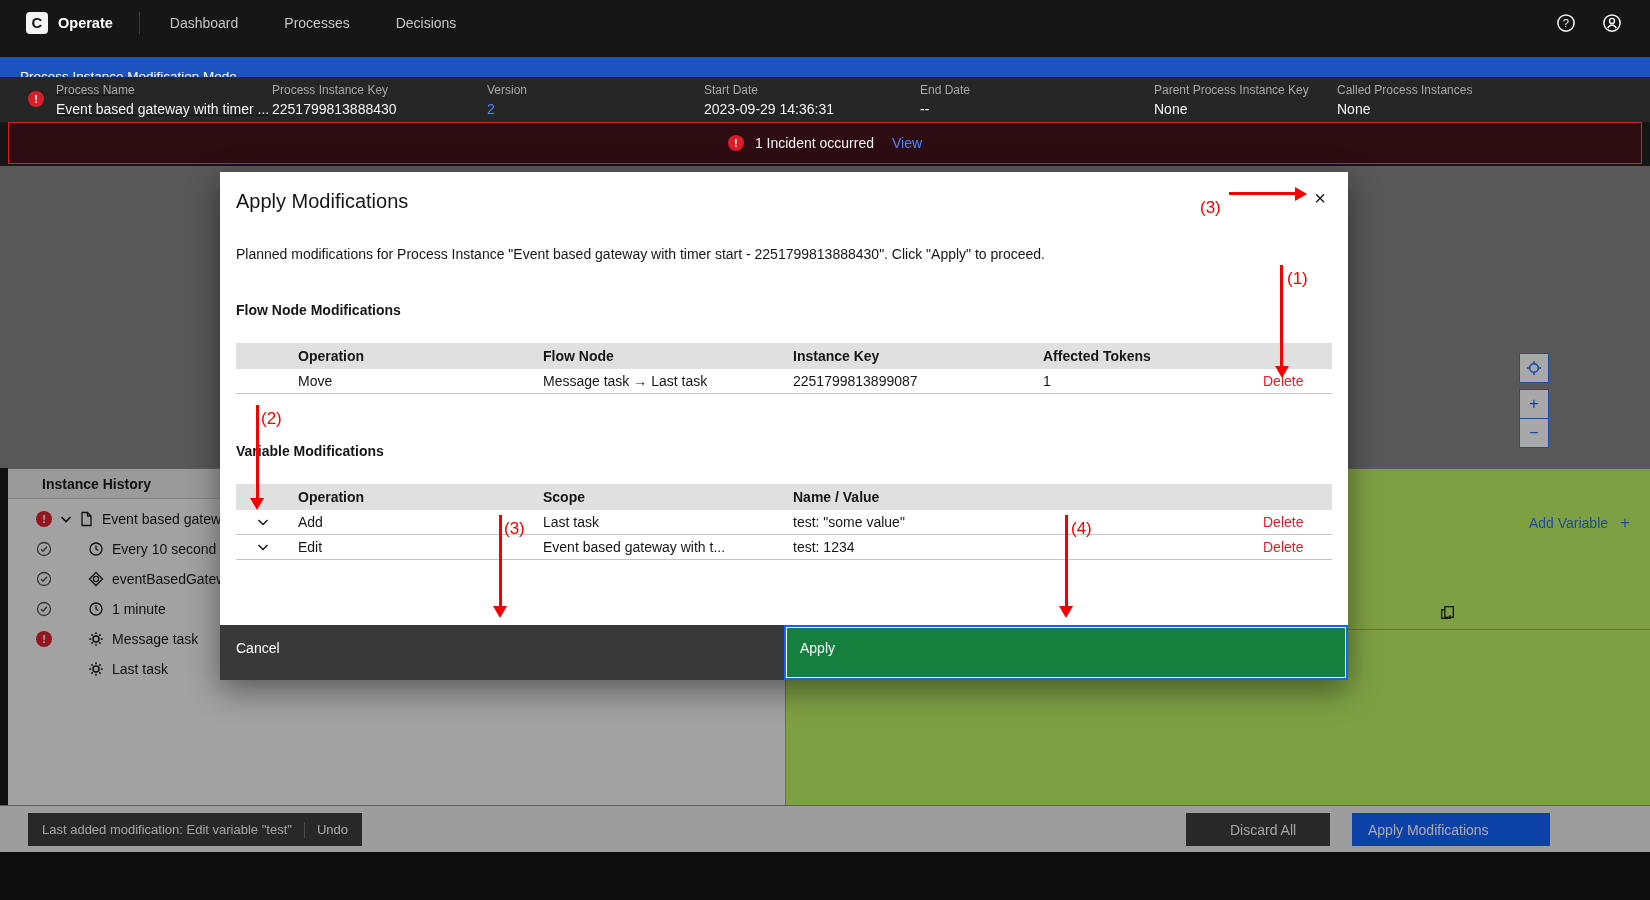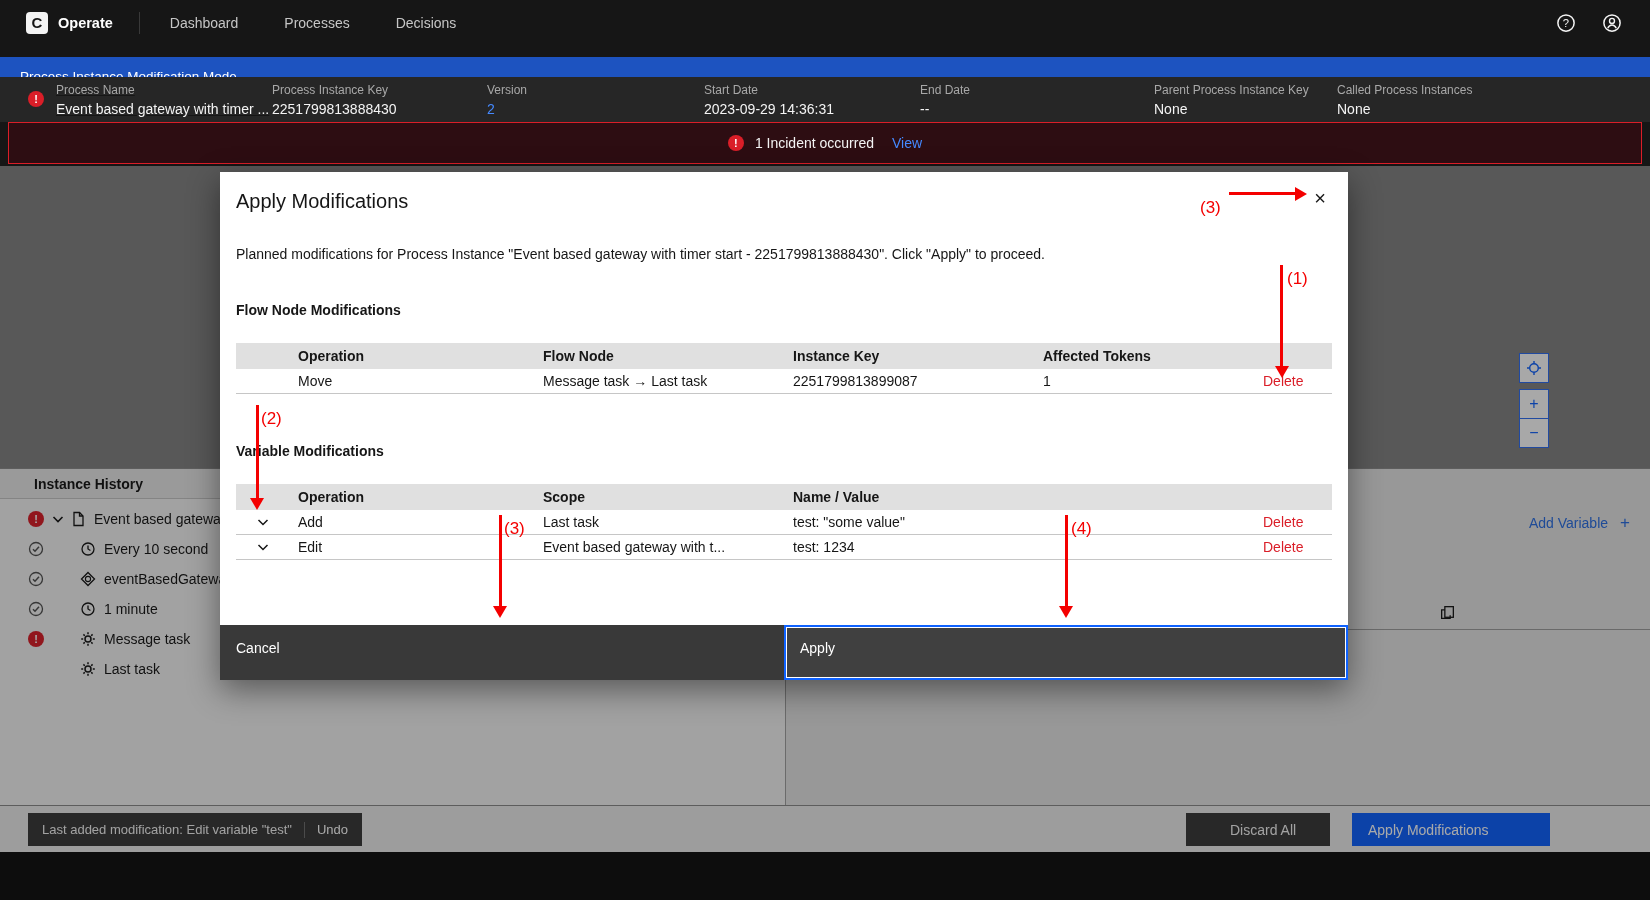--- a/index.html
+++ b/index.html
@@ -43,32 +43,32 @@
 
   
   .content { position: absolute; top: 166px; left: 0; right: 0; bottom: 0; }
   .diagram { position: absolute; top: 0; left: 0; right: 0; height: 302px; background: #838383; }
 
   .dcontrols { position: absolute; top: 187px; right: 101px; width: 30px; }
   .dc-btn { width: 30px; height: 30px; background: #fdfdfd; border: 1px solid #2f6df2; color: #0f62fe; display: flex; align-items: center; justify-content: center; font-size: 16px; cursor: pointer; }
   .dc-reset { margin-bottom: 6px; }
   .dc-minus { margin-top: -1px; }
 
-  .history { position: absolute; top: 302px; left: 0; width: 785px; bottom: 95px; background: #f4f4f4; border-top: 1px solid #8d8d8d; }
+  .history { position: absolute; top: 302px; left: 8px; width: 785px; bottom: 95px; background: #f4f4f4; border-top: 1px solid #8d8d8d; }
   .history-title { height: 30px; background: #e8e8e8; border-bottom: 1px solid #c6c6c6; display: flex; align-items: center; padding-left: 34px; font-size: 14px; font-weight: bold; }
   .tree { padding-top: 5px; }
   .trow { height: 30px; display: flex; align-items: center; padding-left: 28px; font-size: 14px; cursor: pointer; }
   .trow svg { flex: none; }
   .t-label { margin-left: 8px; white-space: nowrap; }
   .t-type { margin-left: 36px; }
   .t-chev-tree { margin-left: 6px; }
   .t-doc { margin-left: 4px; }
   .t-spacer { width: 16px; flex: none; }
 
-  .variables { position: absolute; top: 302px; left: 785px; right: 0; bottom: 95px; background: #e5e5e5; border-top: 1px solid #8d8d8d; border-left: 1px solid #a0a0a0; }
+  .variables { position: absolute; top: 302px; left: 785px; right: 0; bottom: 95px; background: #bef264; border-top: 1px solid #8d8d8d; border-left: 1px solid #a0a0a0; }
   .add-var { position: absolute; top: 44px; right: 20px; display: flex; align-items: center; gap: 12px; color: #2b6fe4; font-size: 14px; cursor: pointer; }
   .add-var .plus { font-size: 17px; }
   .copy-btn { position: absolute; top: 130px; right: 190px; width: 26px; height: 26px; display: flex; align-items: center; justify-content: center; cursor: pointer; }
   .var-line { position: absolute; top: 160px; left: 0; right: 0; border-bottom: 1px solid #9f9f9f; }
 
   .footer-row { position: absolute; left: 0; right: 0; bottom: 48px; height: 47px; background: #ededed; border-top: 1px solid #8a8a8a; }
   .chip { position: absolute; left: 28px; top: 7px; height: 33px; background: #393939; color: #f4f4f4; font-size: 13px; display: flex; align-items: center; padding: 0 14px; gap: 12px; white-space: nowrap; }
   .chip-div { width: 1px; height: 16px; background: #6f6f6f; }
   .undo { color: #ffffff; cursor: pointer; }
   .fbtn { position: absolute; top: 7px; height: 33px; color: #f4f4f4; font-size: 14px; display: flex; align-items: center; padding-left: 16px; cursor: pointer; white-space: nowrap; }
@@ -89,21 +89,21 @@
   .mt1 { top: 171px; } .mt2 { top: 312px; }
   .t-head { display: grid; background: #e0e0e0; height: 26px; align-items: center; font-weight: bold; }
   .t-row { display: grid; height: 25px; align-items: center; border-bottom: 1px solid #c6c6c6; background: #ffffff; }
   .g1 { grid-template-columns: 54px 245px 250px 250px 220px 1fr; }
   .g2 { grid-template-columns: 54px 245px 250px 470px 1fr; }
   .t-cell { padding-left: 8px; white-space: nowrap; overflow: hidden; }
   .t-del { text-align: right; padding-right: 30px; color: #da1e28; cursor: pointer; }
   .t-chev { display: flex; justify-content: center; cursor: pointer; }
   .m-footer { position: absolute; left: 0; bottom: 0; width: 100%; height: 55px; display: flex; }
   .btn-cancel { width: 50%; background: #393939; color: #ffffff; font-size: 14px; padding: 15px 0 0 16px; cursor: pointer; }
-  .btn-apply { width: 50%; background: #404040; color: #ffffff; font-size: 14px; padding: 13px 0 0 14px; border: 2px solid #0f62fe; box-shadow: inset 0 0 0 1px #ffffff; cursor: pointer; }
+  .btn-apply { width: 50%; background: #15803d; color: #ffffff; font-size: 14px; padding: 13px 0 0 14px; border: 2px solid #0f62fe; box-shadow: inset 0 0 0 1px #ffffff; cursor: pointer; }
 
   
   .ann-label { position: absolute; z-index: 300; color: #f40000; font-size: 17px; }
   .ann-line { position: absolute; z-index: 300; background: #f40000; }
   .ann-down { position: absolute; z-index: 300; width: 0; height: 0; border-left: 7px solid transparent; border-right: 7px solid transparent; border-top: 12px solid #f40000; }
   .ann-right { position: absolute; z-index: 300; width: 0; height: 0; border-top: 7px solid transparent; border-bottom: 7px solid transparent; border-left: 12px solid #f40000; }
 </style>
 </head>
 <body>
 

